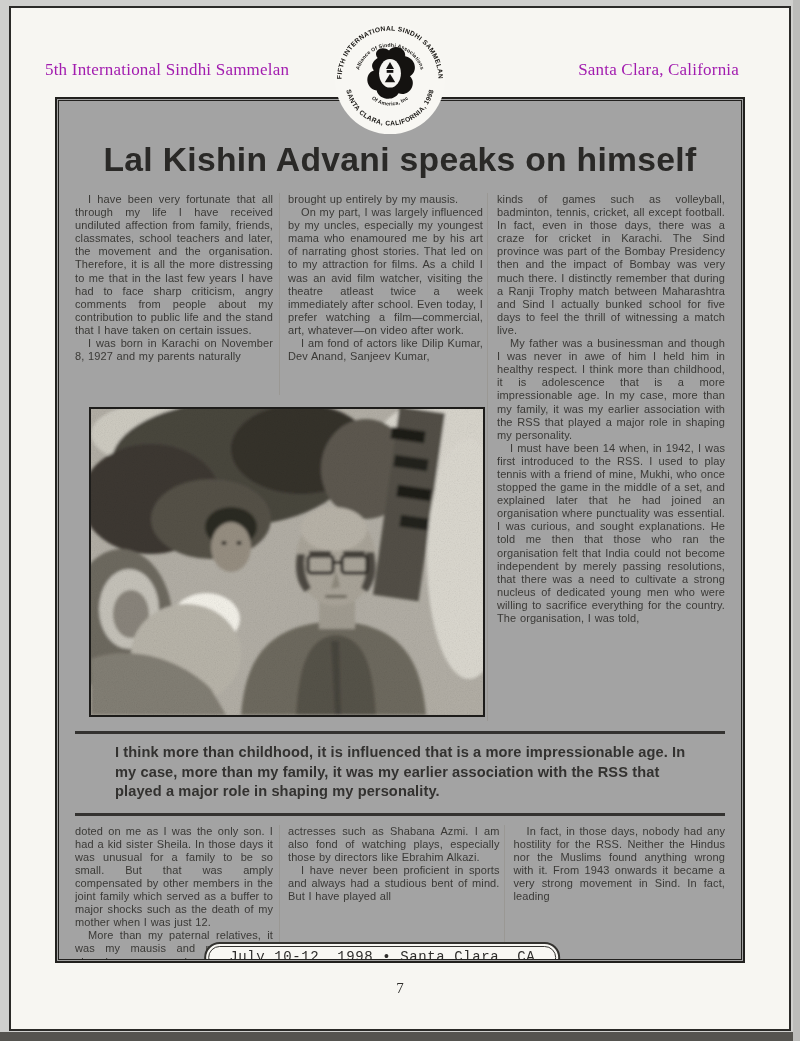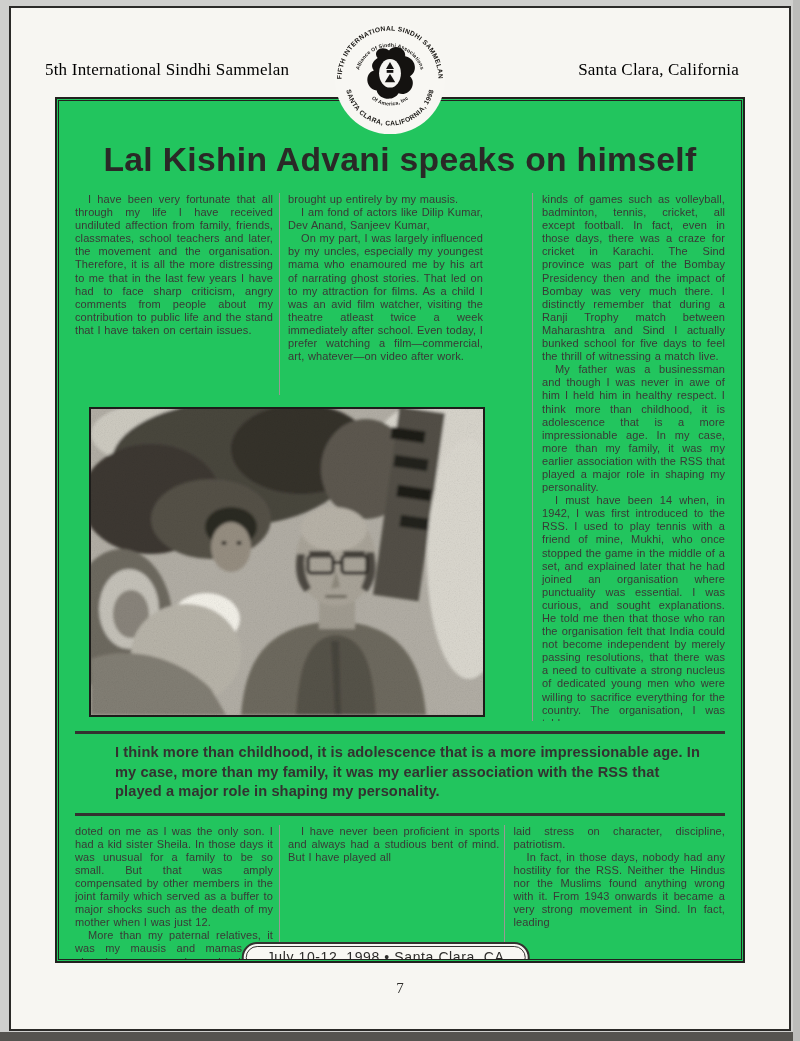--- a/index.html
+++ b/index.html
@@ -13,33 +13,33 @@
   .right-band{position:absolute;top:0;bottom:0;right:0;width:7px;background:#bcbcba;}
 
   .scan-page{
     position:absolute;top:6px;left:9px;right:9px;bottom:10px;
     background:#f7f6f2;border:2px solid #2b2a28;
   }
 
   
   .hdr-left,.hdr-right{
     position:absolute;top:52px;
-    font-family:"Liberation Serif",serif;font-size:17px;color:#000000;
+    font-family:"Liberation Serif",serif;font-size:17px;color:#a21caf;
     letter-spacing:.2px;
   }
   .hdr-left{left:34px;}
   .hdr-right{right:50px;}
 
   
   .logo{position:absolute;top:14px;left:50%;transform:translateX(calc(-50% - 10px));width:114px;height:114px;z-index:5;}
 
   
   .content-box{
     position:absolute;left:44px;right:44px;top:89px;bottom:66px;
-    border:2px solid #22211f;background:#22c55e;
+    border:2px solid #22211f;background:#a3a3a3;
   }
   .content-inner{
     position:absolute;inset:1px;border:1px solid #22211f;
     padding:0;overflow:hidden;
   }
 
   .article-title{
     margin:40px 10px 0;text-align:center;
     font-size:33px;font-weight:700;color:#2a2927;letter-spacing:.3px;
     font-family:"Liberation Sans",sans-serif;
@@ -48,21 +48,21 @@
 
   
   .body-text p{
     margin:0;text-indent:13px;text-align:justify;
     font-size:11px;line-height:13.1px;color:#38373
 4;
     color:#3a3936;letter-spacing:.1px;word-spacing:.5px;
   }
   .body-text p.cont{text-indent:0;}
 
-  .top-section{display:flex;margin:14px 16px 0;height:528px;overflow:hidden;gap:45px;}
+  .top-section{display:flex;margin:14px 16px 0;height:528px;overflow:hidden;}
   .left-two{width:412px;flex:none;}
   .two-cols{display:flex;height:202px;overflow:hidden;}
   .coltext{overflow:hidden;}
   .c1{width:198px;flex:none;padding-right:6px;}
   .c2{flex:1;border-left:1px solid #9a9894;padding-left:8px;padding-right:4px;}
   .c3{flex:1;border-left:1px solid #9a9894;padding-left:9px;overflow:hidden;}
 
   .photo-frame{
     margin:12px 0 0 14px;width:392px;height:306px;
     border:2px solid #1d1c1a;background:#8d897f;overflow:hidden;
@@ -80,21 +80,21 @@
   .bottom-section{display:flex;margin:9px 16px 0;height:178px;overflow:hidden;justify-content:flex-end;}
 
   
   .footer-oval{
     position:absolute;left:50%;bottom:-14px;transform:translateX(-55%);
     background:#f8f7f3;border:2px solid #33322f;border-radius:30px;
     padding:2px;z-index:6;
   }
   .footer-oval-inner{
     border:1px solid #33322f;border-radius:26px;padding:2px 20px 3px;
-    font-family:Liberation Sans, sans-serif;font-size:14px;color:#2e2d2b;
+    font-family:Liberation Mono, monospace;font-size:14px;color:#2e2d2b;
     white-space:nowrap;letter-spacing:.6px;text-align:center;
   }
   .page-number{
     position:absolute;left:0;right:0;bottom:32px;text-align:center;
     font-family:"Liberation Serif",serif;font-size:15px;color:#2e2d2b;
   }
 </style>
 </head>
 <body>
 
@@ -143,25 +143,26 @@
   <div class="content-box">
     <div class="content-inner">
 
       <h1 class="article-title">Lal Kishin Advani speaks on himself</h1>
 
       <div class="top-section">
         <div class="left-two">
           <div class="two-cols">
             <div class="coltext body-text c1">
               <p>I have been very fortunate that all through my life I have received undiluted affection from family, friends, classmates, school teachers and later, the movement and the organisation. Therefore, it is all the more distressing to me that in the last few years I have had to face sharp criticism, angry comments from people about my contribution to public life and the stand that I have taken on certain issues.</p>
+              <p>I was born in Karachi on November 8, 1927 and my parents naturally</p>
             </div>
             <div class="coltext body-text c2">
               <p class="cont">brought up entirely by my mausis.</p>
+              <p>On my part, I was largely influenced by my uncles, especially my youngest mama who enamoured me by his art of narrating ghost stories. That led on to my attraction for films. As a child I was an avid film watcher, visiting the theatre atleast twice a week immediately after school. Even today, I prefer watching a film—commercial, art, whatever—on video after work.</p>
               <p>I am fond of actors like Dilip Kumar, Dev Anand, Sanjeev Kumar,</p>
-              <p>On my part, I was largely influenced by my uncles, especially my youngest mama who enamoured me by his art of narrating ghost stories. That led on to my attraction for films. As a child I was an avid film watcher, visiting the theatre atleast twice a week immediately after school. Even today, I prefer watching a film—commercial, art, whatever—on video after work.</p>
             </div>
           </div>
 
           <div class="photo-frame">
             <svg viewBox="0 0 392 306" width="392" height="306">
               <defs>
                 <filter id="grain" x="0" y="0" width="100%" height="100%">
                   <feTurbulence type="fractalNoise" baseFrequency="0.9" numOctaves="2" seed="11" stitchTiles="stitch"></feTurbulence>
                   <feColorMatrix type="saturate" values="0"></feColorMatrix>
                 </filter>
@@ -229,32 +230,32 @@
           </div>
         </div>
 
         <div class="coltext body-text c3">
           <p class="cont">kinds of games such as volleyball, badminton, tennis, cricket, all except football. In fact, even in those days, there was a craze for cricket in Karachi. The Sind province was part of the Bombay Presidency then and the impact of Bombay was very much there. I distinctly remember that during a Ranji Trophy match between Maharashtra and Sind I actually bunked school for five days to feel the thrill of witnessing a match live.</p>
           <p>My father was a businessman and though I was never in awe of him I held him in healthy respect. I think more than childhood, it is adolescence that is a more impressionable age. In my case, more than my family, it was my earlier association with the RSS that played a major role in shaping my personality.</p>
           <p>I must have been 14 when, in 1942, I was first introduced to the RSS. I used to play tennis with a friend of mine, Mukhi, who once stopped the game in the middle of a set, and explained later that he had joined an organisation where punctuality was essential. I was curious, and sought explanations. He told me then that those who ran the organisation felt that India could not become independent by merely passing resolutions, that there was a need to cultivate a strong nucleus of dedicated young men who were willing to sacrifice everything for the country. The organisation, I was told,</p>
         </div>
       </div>
 
-      <div class="quote-block">I think more than childhood, it is adolescence that is a more impressionable age. In my case, more than my family, it was my earlier association with the RSS that played a major role in shaping my personality.</div>
+      <div class="quote-block">I think more than childhood, it is influenced that is a more impressionable age. In my case, more than my family, it was my earlier association with the RSS that played a major role in shaping my personality.</div>
 
       <div class="bottom-section">
         <div class="coltext body-text c1">
           <p class="cont">doted on me as I was the only son. I had a kid sister Sheila. In those days it was unusual for a family to be so small. But that was amply compensated by other members in the joint family which served as a buffer to major shocks such as the death of my mother when I was just 12.</p>
           <p>More than my paternal relatives, it was my mausis and mamas who played a very major role in my upbringing. My sister was, in fact,</p>
         </div>
         <div class="coltext body-text c2">
+          <p class="cont">actresses such as Shabana Azmi. I am also fond of watching plays, especially those by directors like Ebrahim Alkazi.</p>
           <p>I have never been proficient in sports and always had a studious bent of mind. But I have played all</p>
         </div>
         <div class="coltext body-text c3">
-          <p class="cont">laid stress on character, discipline, patriotism.</p>
           <p>In fact, in those days, nobody had any hostility for the RSS. Neither the Hindus nor the Muslims found anything wrong with it. From 1943 onwards it became a very strong movement in Sind. In fact, leading</p>
 
         </div>
       </div>
 
       <div class="footer-oval">
         <div class="footer-oval-inner">July 10-12, 1998  •  Santa Clara, CA</div>
       </div>
     </div>
   </div>

